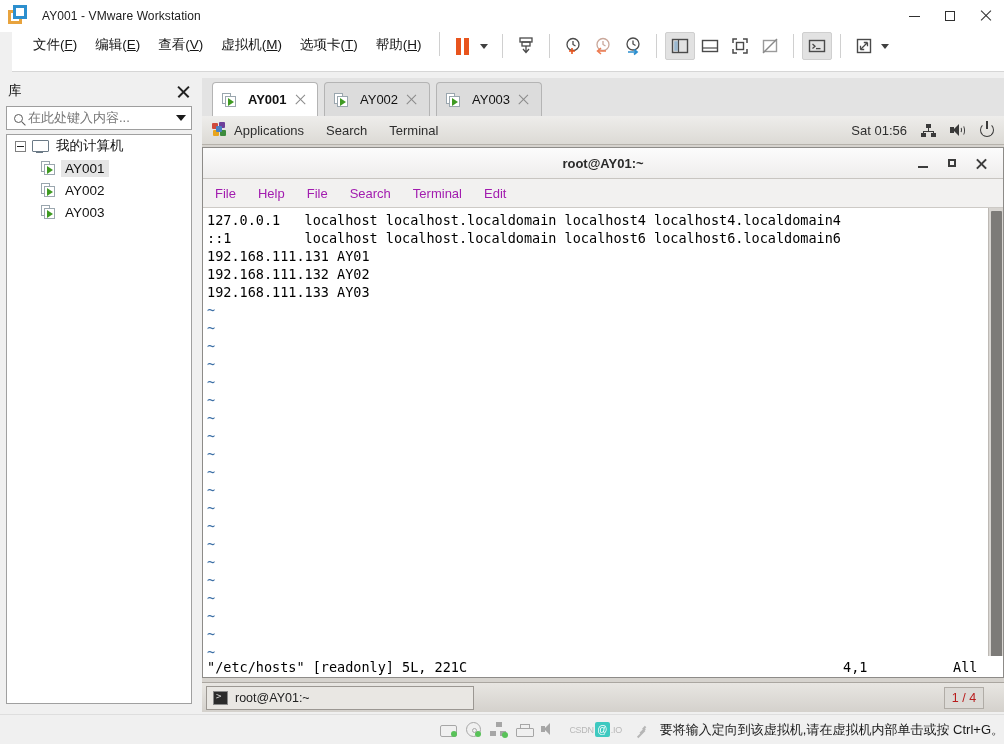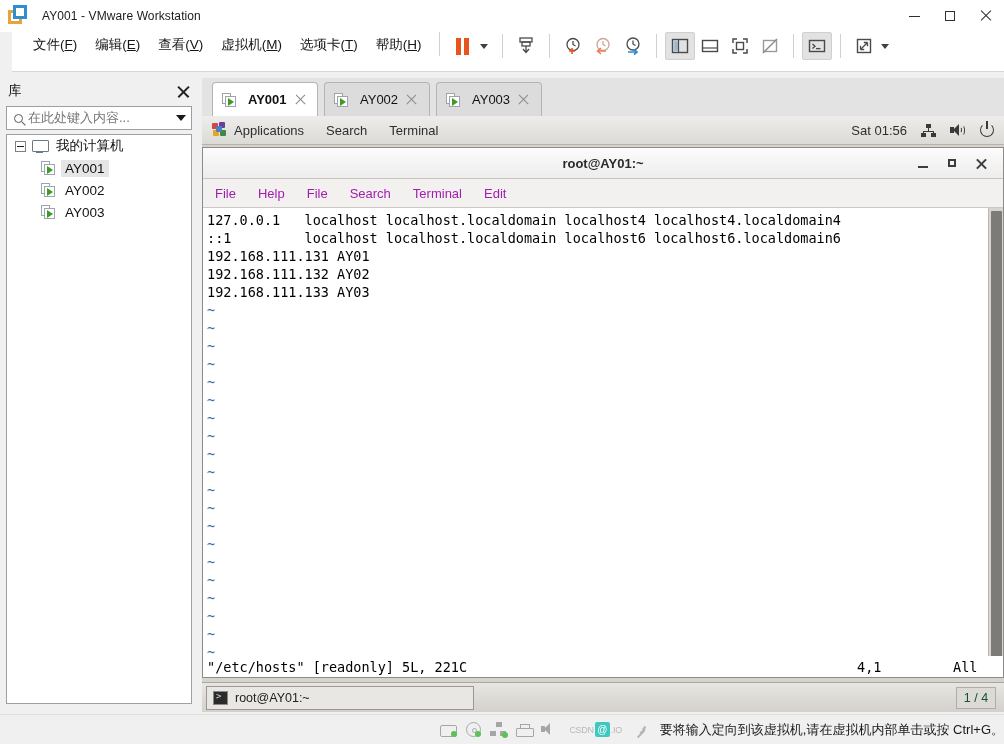--- a/index.html
+++ b/index.html
@@ -281,21 +281,21 @@
     position: absolute; left: 2px; top: 3px; width: 11px; height: 462px;
     background: #7d7b78; border-radius: 1px;
   }
   #term-status {
     height: 21px; background: #ffffff; display: flex; align-items: center;
     font-family: "DejaVu Sans Mono", "Liberation Mono", monospace;
     font-size: 13.5px; color: #000; padding-left: 4px; position: relative;
     border-top: none;
   }
   #st-file { white-space: pre; }
-  #st-pos { position: absolute; left: 654px; }
+  #st-pos { position: absolute; left: 640px; }
   #st-all { position: absolute; left: 750px; }
 
   
   #vm-taskbar {
     position: absolute; left: 0; bottom: 0; width: 802px; height: 30px;
     background: linear-gradient(#e8e6e2, #d4d1cc);
     border-top: 1px solid #aaa6a0;
     display: flex; align-items: center; padding: 0 4px;
   }
   #taskbtn {
@@ -307,21 +307,21 @@
     width: 15px; height: 14px; background: #2b2b2b; border: 1px solid #888;
     margin-right: 7px; flex: 0 0 auto; position: relative;
   }
   .ic-term:before {
     content: ">"; position: absolute; left: 2px; top: -1px; font-size: 9px; color: #d8d8d8;
     font-family: "DejaVu Sans Mono", monospace;
   }
   #workspace {
     margin-left: auto; height: 22px; min-width: 40px; background: #dcdad6;
     border: 1px solid #b0aca6; display: flex; align-items: center; justify-content: center;
-    font-size: 12.5px; color: #14532d; padding: 0 6px; margin-right: 4px;
+    font-size: 12.5px; color: #b91c1c; padding: 0 6px; margin-right: 16px;
   }
 
   
   #statusbar {
     position: absolute; left: 0; bottom: 0; width: 1004px; height: 30px;
     background: #f0f0f0; border-top: 1px solid #dedede;
     display: flex; align-items: center;
   }
   #status-text { font-size: 13px; color: #1a1a1a; margin-left: 6px; }
   #status-icons { margin-left: auto; display: flex; align-items: center; gap: 9px; padding-right: 8px; }

